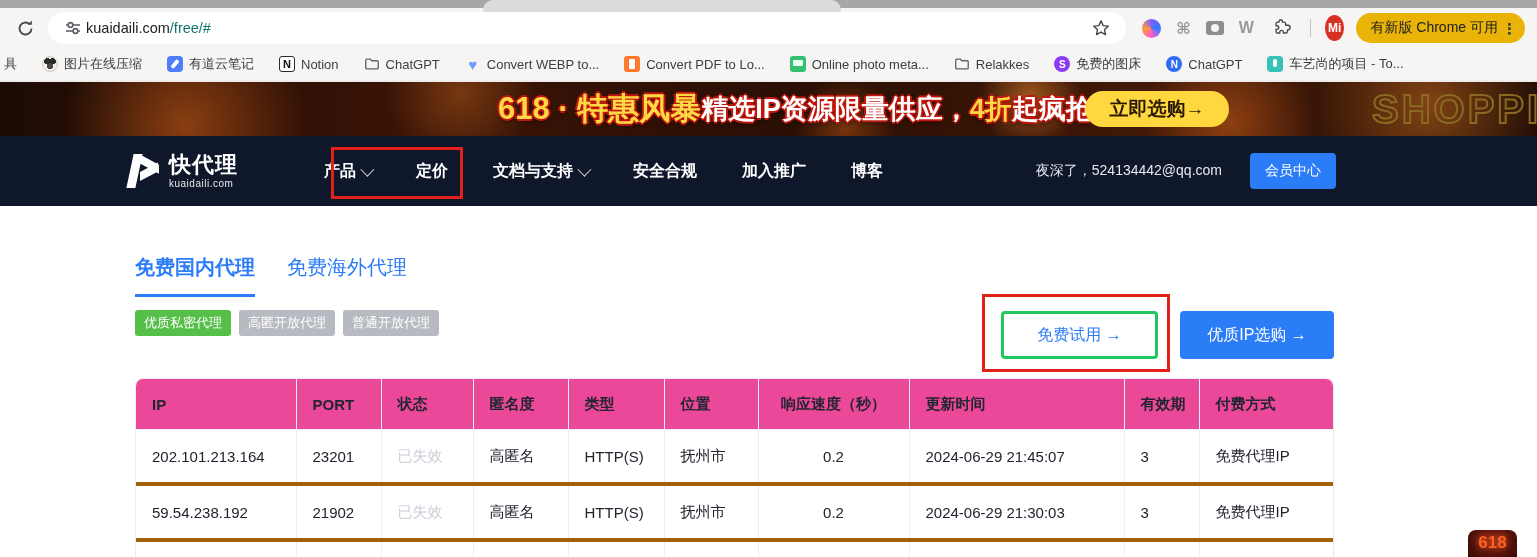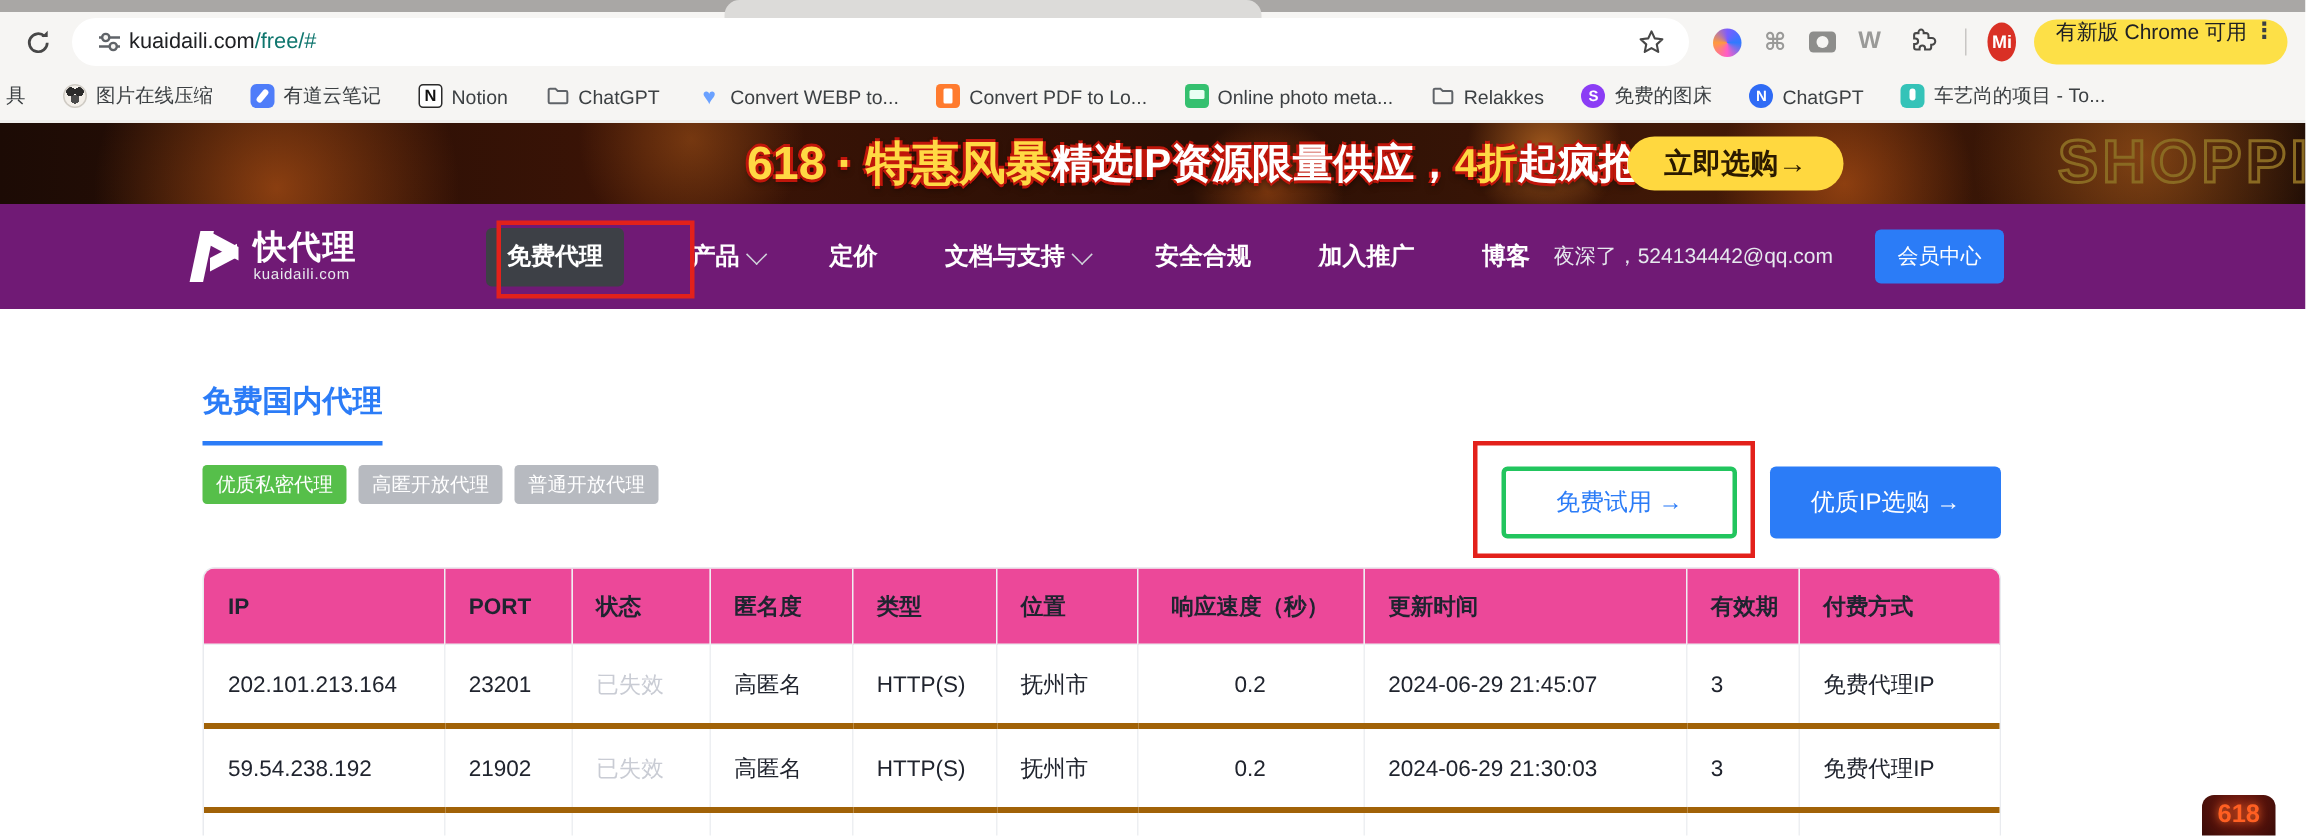--- a/index.html
+++ b/index.html
@@ -15,21 +15,21 @@
   .omni-domain{font-size:14.5px;color:#202124;}
   .omni-path{font-size:14.5px;color:#0f766e;}
   .omni-spacer{flex:1;}
   .ext-area{display:flex;align-items:center;gap:15px;margin-left:16px;}
   .brain{width:19px;height:19px;border-radius:50%;background:conic-gradient(#7b5cff,#2f7bff,#ff5cc8,#ff9a3d,#7b5cff);}
   .gray-glyph{font-size:16px;color:#9a9a98;font-weight:700;}
   .cam{width:18px;height:14px;background:#8d8d8b;border-radius:3px;position:relative;}
   .cam::after{content:"";position:absolute;left:5px;top:3px;width:8px;height:8px;border-radius:50%;background:#f6f5f3;}
   .sep{width:1px;height:18px;background:#c8c6c4;}
   .avatar{width:26px;height:26px;border-radius:50%;background:#d93025;color:#fff;font-size:12px;font-weight:700;display:flex;align-items:center;justify-content:center;margin-left:14px;}
-  .update-chip{margin-left:12px;height:30px;background:#fde047;border-radius:15px;display:flex;gap:4px;padding:0 8px 0 14px;flex:0 0 auto;}
+  .update-chip{margin-left:12px;height:30px;background:#eab308;border-radius:15px;display:flex;align-items:center;gap:4px;padding:0 8px 0 14px;flex:0 0 auto;}
   .update-chip span.txt{font-size:14px;color:#202124;white-space:nowrap;}
   .dots{color:#3c4043;font-size:15px;font-weight:700;letter-spacing:0;line-height:1;}
   .bookmarks{height:34px;background:#f6f5f3;display:flex;align-items:center;gap:25px;padding:0 4px;border-bottom:2px solid #efeeec;box-sizing:border-box;}
   .bm{display:flex;align-items:center;gap:6px;font-size:13px;color:#3c4043;white-space:nowrap;flex:0 0 auto;}
   .bi{width:16px;height:16px;flex:0 0 auto;display:flex;align-items:center;justify-content:center;box-sizing:border-box;}
   .bi-panda{border-radius:50%;background:radial-gradient(circle at 30% 30%,#2b2b2b 3px,transparent 3px),radial-gradient(circle at 70% 30%,#2b2b2b 3px,transparent 3px),radial-gradient(circle at 50% 65%,#4a4a4a 3px,transparent 3px),#f3efe9;border:1px solid #cfcbc4;}
   .bi-note{border-radius:4px;background:#4f7df9;position:relative;}
   .bi-note::after{content:"";position:absolute;left:6px;top:3px;width:4px;height:10px;background:#fff;border-radius:2px;transform:rotate(40deg);}
   .bi-notion{background:#fff;border:1.5px solid #2b2b2b;border-radius:3px;color:#111;font-size:11px;font-weight:700;}
   .bi-notion::after{content:"N";}
@@ -59,21 +59,21 @@
   .outline-gold{position:absolute;top:50%;transform:translateY(-50%);font-size:40px;font-weight:800;letter-spacing:3px;color:transparent;-webkit-text-stroke:2px #8a6a22;white-space:nowrap;}
   .banner-day{left:6px;}
   .banner-shop{right:-36px;}
   .headline{position:absolute;left:498px;top:50%;transform:translateY(-50%);display:flex;align-items:center;white-space:nowrap;}
   .hl-gold{font-size:31px;font-weight:900;color:#ffd944;text-shadow:-2px 0 0 #c0160b,2px 0 0 #c0160b,0 -2px 0 #c0160b,0 2px 0 #c0160b,0 3px 4px rgba(0,0,0,.5);}
   .hl-white{font-size:27px;font-weight:800;color:#ffffff;text-shadow:-2px 0 0 #c0160b,2px 0 0 #c0160b,0 -2px 0 #c0160b,0 2px 0 #c0160b,0 3px 4px rgba(0,0,0,.5);}
   .hl-white .gold{color:#ffd944;}
   .banner-cta{position:absolute;left:1085px;top:9px;width:144px;height:36px;border-radius:19px;background:#ffd83f;color:#2b1a00;font-size:19px;font-weight:800;display:flex;align-items:center;justify-content:center;}
 
   
-  .navbar{height:70px;background:#701a75;display:flex;align-items:center;padding:0 201px 0 130px;box-sizing:border-box;}
+  .navbar{height:70px;background:#0f172a;display:flex;align-items:center;padding:0 201px 0 130px;box-sizing:border-box;}
   .brand{display:flex;align-items:center;gap:9px;flex:0 0 auto;}
   .kmark{width:30px;height:34px;position:relative;flex:0 0 auto;}
   .kmark i{position:absolute;background:#fff;}
   .kmark .b1{left:0;top:0;width:9px;height:34px;transform:skewX(-12deg);}
   .kmark .b2{left:9px;top:0;width:20px;height:9px;transform:skewY(28deg);transform-origin:left top;}
   .kmark .b3{left:10px;top:18px;width:18px;height:9px;transform:skewY(-28deg);transform-origin:left bottom;}
   .brand-txt{display:flex;flex-direction:column;line-height:1;}
   .brand-name{color:#fff;font-size:22px;font-weight:800;letter-spacing:1px;}
   .brand-domain{color:#e8eaee;font-size:10px;margin-top:3px;letter-spacing:.5px;}
   .nav-items{display:flex;align-items:center;gap:45px;margin-left:86px;}
@@ -243,21 +243,20 @@
           <i class="b1"></i>
           <i class="b2"></i>
           <i class="b3"></i>
         </span>
       <span class="brand-txt">
         <span class="brand-name">快代理</span>
         <span class="brand-domain">kuaidaili.com</span>
       </span>
     </div>
     <div class="nav-items">
-      <span class="nav-item hl">免费代理</span>
       <span class="nav-item">
           <span>产品</span>
           <span class="chev"></span>
         </span>
       <span class="nav-item">定价</span>
       <span class="nav-item">
           <span>文档与支持</span>
           <span class="chev"></span>
         </span>
       <span class="nav-item">安全合规</span>
@@ -265,20 +264,21 @@
       <span class="nav-item">博客</span>
     </div>
     <div class="nav-right">
       <span class="greeting">夜深了，524134442@qq.com</span>
       <span class="member-btn">会员中心</span>
     </div>
   </div>
 
   <div class="tabs">
     <span class="tab active">免费国内代理</span>
+    <span class="tab">免费海外代理</span>
   </div>
 
   <div class="badges">
     <span class="badge green">优质私密代理</span>
     <span class="badge gray">高匿开放代理</span>
     <span class="badge gray">普通开放代理</span>
   </div>
 
 
   <div class="btn-trial">免费试用 →</div>

